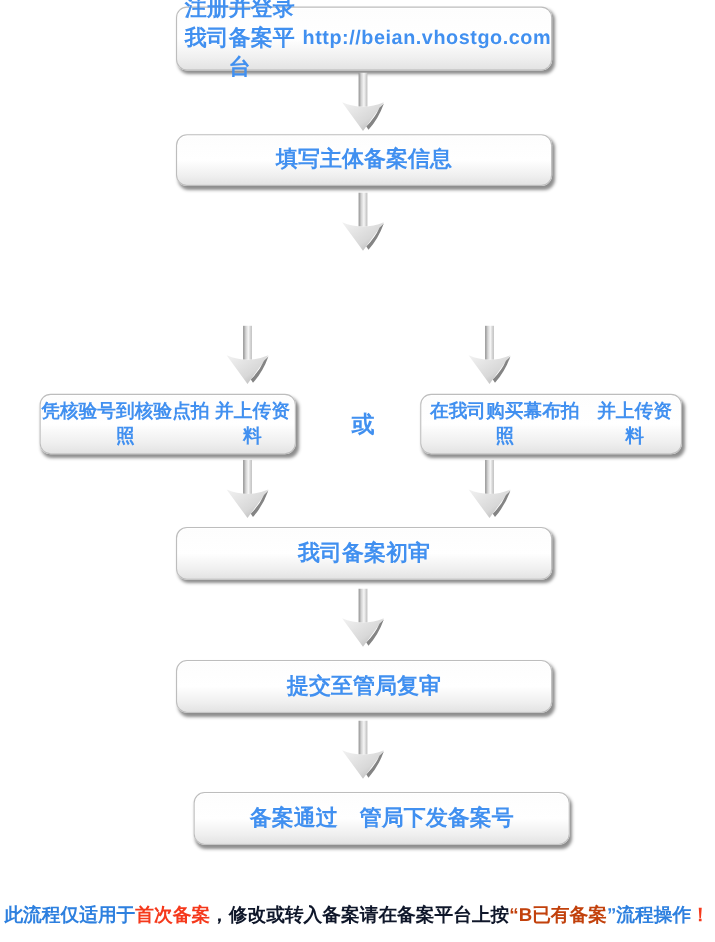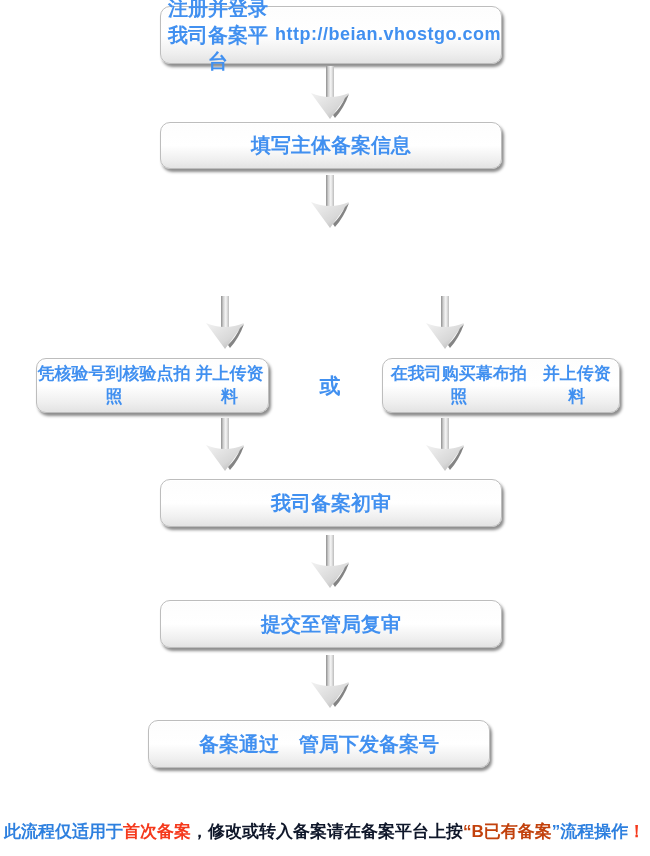--- a/index.html
+++ b/index.html
@@ -245,19 +245,19 @@
             <stop offset="0" stop-color="#f2f2f2"></stop>
             <stop offset="0.6" stop-color="#d8d8d8"></stop>
             <stop offset="1" stop-color="#a8a8a8"></stop>
           </linearGradient>
         </defs>
         <rect x="18" y="0" width="8" height="31" fill="url(#agStem)"></rect>
         <path d="M3 27 Q22 35 41 27 L22 53 Z" fill="url(#agHead)"></path>
         <path d="M25 49 Q33 41 37 32 L41 28 Q36 42 27 52 Z" fill="#6e6e6e" opacity="0.85"></path>
       </svg></span>
 
-  <div class="step-box" style="left:148px; top:720px; width:342px; height:48px;">
+  <div class="step-box" style="left:176px; top:720px; width:342px; height:48px;">
     <span class="t20">备案通过　管局下发备案号</span>
   </div>
 
   <div class="footer-note"><span style="color: rgb(46, 128, 223);">此流程仅适用于</span><span style="color: rgb(245, 57, 28);">首次备案</span><span style="color: #0f172a;">，修改或转入备案请在备案平台上按</span><span style="color: #c2410c;">“B已有备案</span><span style="color: rgb(46, 128, 223);">”流程操作</span><span style="color: rgb(245, 57, 28);">！</span></div>
 
 </div>
 
 </body></html>

